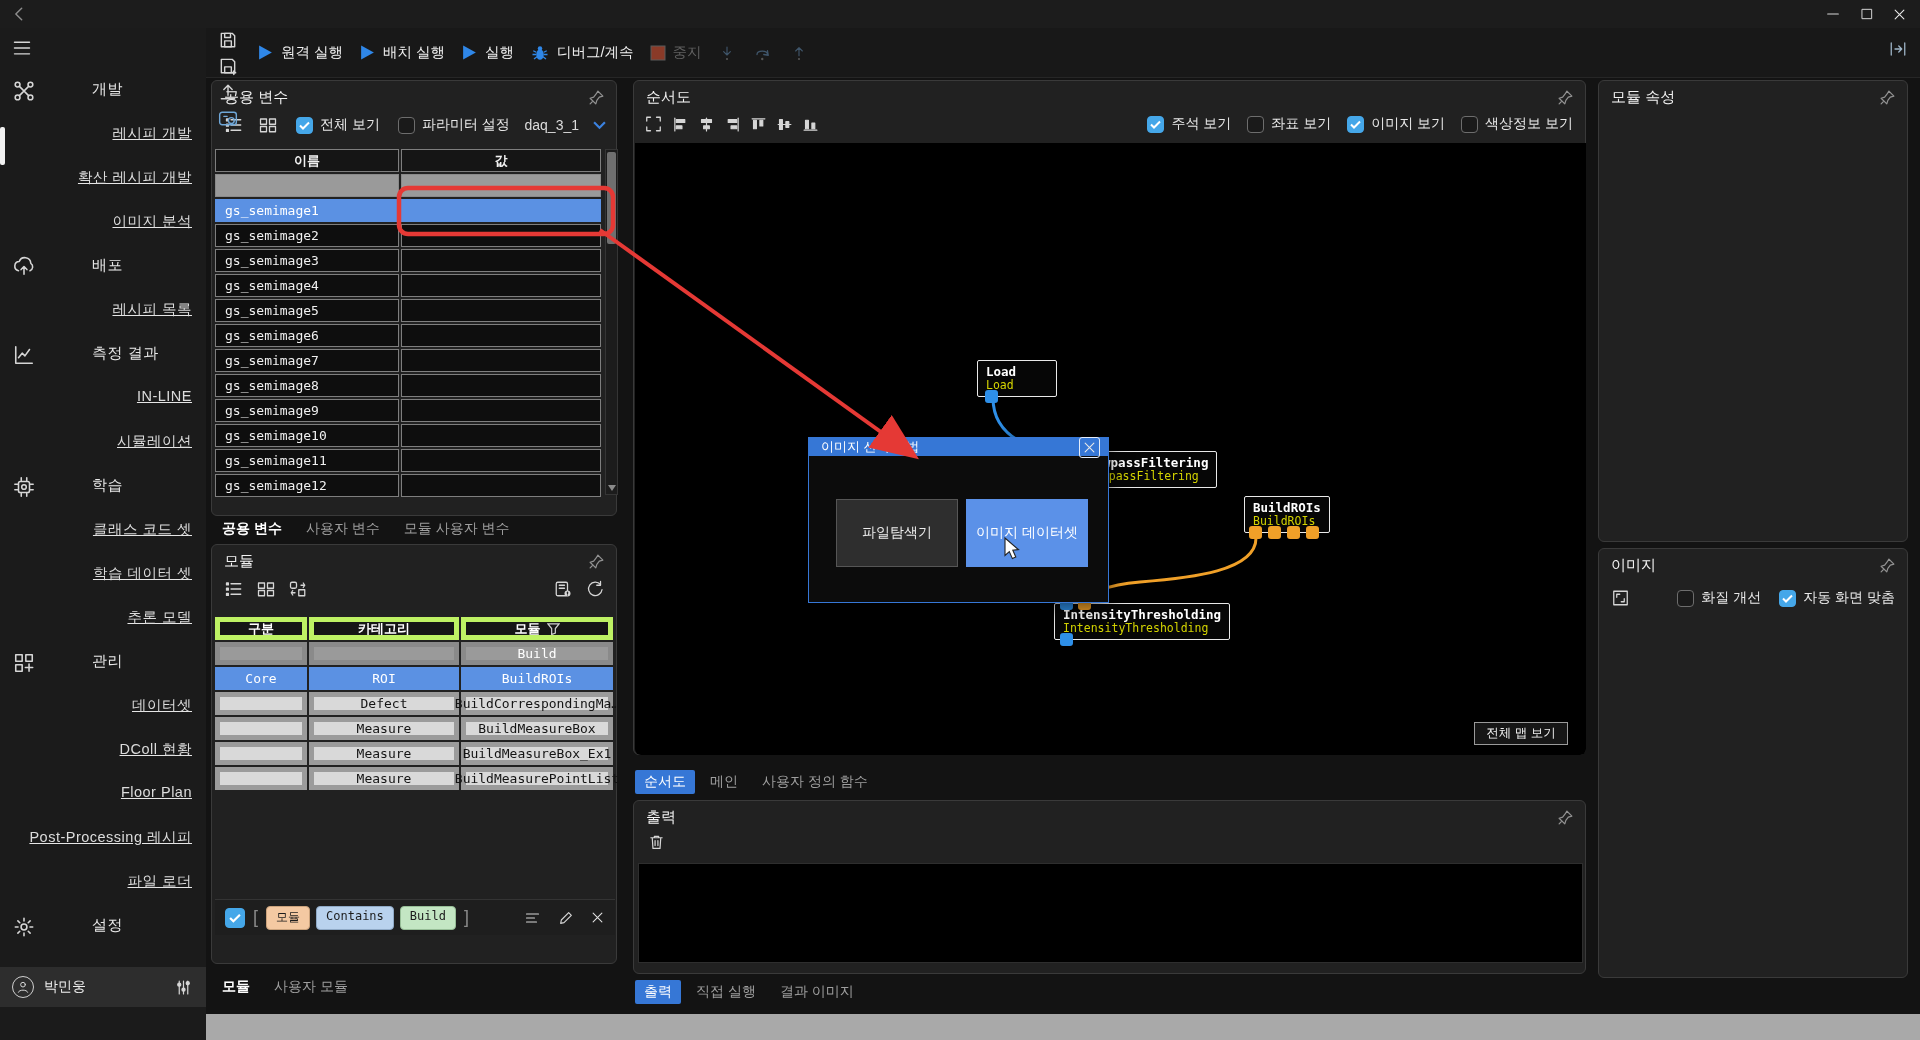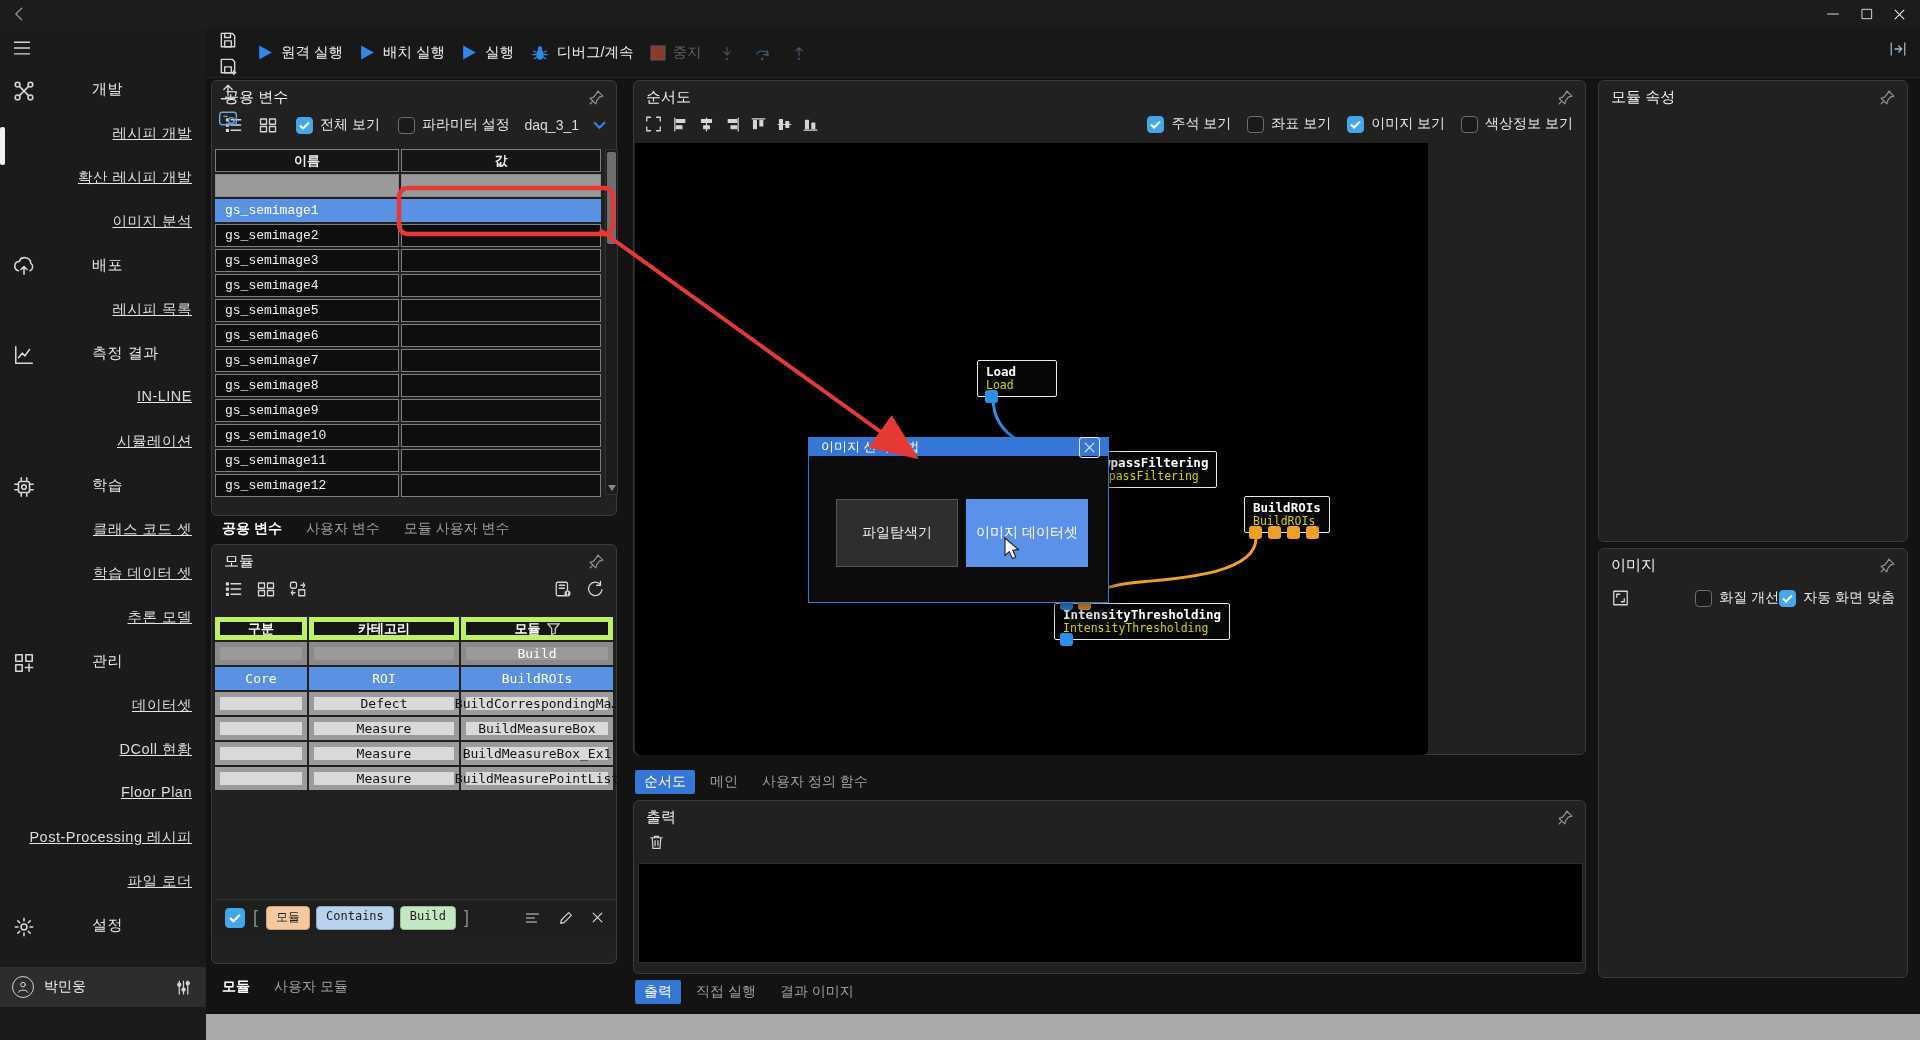--- a/index.html
+++ b/index.html
@@ -47,21 +47,21 @@
   .cb svg { display:none; }
   .cb.on svg { display:block; }
   .cb-row { display:flex; align-items:center; gap:7px; font-size:14px; color:#e8e8e8; }
 
   
   #var-controls { display:flex; align-items:center; margin:9px 10px 0 12px; gap:8px; }
   #var-dd { display:flex; align-items:center; gap:14px; margin-left:auto; font-size:14px; color:#dcdcdc; }
   .mono { font-family:"DejaVu Sans Mono","Liberation Mono",monospace; }
   #var-table { position:absolute; left:3px; top:68px; width:388px; }
   .vrow { display:grid; grid-template-columns:184px 200px; gap:2px; margin-bottom:2px; }
-  .vcell { height:23px; border:1px solid #7e7e7e; background:#0e0e0e; font-size:13px; color:#f0f0f0; display:flex; align-items:center; padding-left:9px;font-family:Liberation Mono, monospace; }
+  .vcell { height:23px; border:1px solid #7e7e7e; background:#0e0e0e; font-size:13px; color:#f0f0f0; display:flex; align-items:center; padding-left:9px; }
   .vrow.header .vcell { background:#151515; justify-content:center; padding-left:0; font-weight:bold; font-family:"Liberation Sans",sans-serif; }
   .vrow.gray .vcell { background:#9a9a9a; border-color:#8a8a8a; }
   .vrow.sel .vcell { background:#5b91e3; border-color:#5b91e3; color:#fff; }
   #var-scroll { position:absolute; left:393px; top:68px; width:13px; height:346px; background:#1c1c1c; border:1px solid #353535; }
   #var-thumb { position:absolute; left:1px; top:2px; width:9px; height:92px; background:#6f6f6f; border-radius:2px; }
   #var-scroll .tri { position:absolute; left:2px; bottom:3px; width:0; height:0; border-left:4px solid transparent; border-right:4px solid transparent; border-top:6px solid #8a8a8a; }
 
   .tabsrow { position:absolute; display:flex; gap:6px; font-size:14px; z-index:2; }
   .tab { padding:3px 9px; color:#9f9f9f; white-space:nowrap; }
   .tab.sel-plain { color:#ffffff; font-weight:bold; }
@@ -81,33 +81,33 @@
   .bracket { color:#8a8a8a; font-size:18px; }
   .pill { font-size:12px; padding:2.5px 9px; border-radius:4px; font-family:"DejaVu Sans Mono",monospace; color:#1c1c1c; }
   .pill.peach { background:#f4c9a2; border:1px solid #caa27c; }
   .pill.blue { background:#b9d2ee; border:1px solid #8fa9c6; }
   .pill.green { background:#c3e6c3; border:1px solid #96bd96; }
   .fb-icons { margin-left:auto; display:flex; gap:16px; align-items:center; }
 
   
   #flow-toolbar { display:flex; align-items:center; margin:8px 12px 0 10px; gap:9px; }
   #flow-toggles { margin-left:auto; display:flex; gap:16px; }
-  #canvas { position:absolute; left:1px; top:62px; width:793px; height:612px; background:#000; overflow:hidden; border-radius:0 0 6px 6px; }
+  #canvas { position:absolute; left:1px; top:62px; width:951px; height:612px; background:#000; overflow:hidden; border-radius:0 0 6px 6px; }
   .node { position:absolute; background:#060606; border:1px solid #e9e9e9; border-radius:2px; padding:4px 8px; z-index:10; }
   .node .ntitle { font-family:"DejaVu Sans Mono",monospace; font-size:12.5px; font-weight:bold; color:#fff; line-height:14px; white-space:nowrap; }
   .node .nsub { font-family:"DejaVu Sans Mono",monospace; font-size:11.5px; color:#d4d400; line-height:13px; white-space:nowrap; }
   .port { position:absolute; width:13px; height:13px; border-radius:3px; z-index:11; }
   #map-btn { position:absolute; left:839px; top:579px; width:94px; height:23px; background:#161616; border:1px solid #9a9a9a; color:#f0f0f0; font-size:12.5px; display:flex; align-items:center; justify-content:center; z-index:12; }
 
   
   #out-console { position:absolute; left:4px; top:62px; width:945px; height:100px; background:#000; border:1px solid #2e2e2e; }
   #trash-btn { margin:6px 0 0 14px; }
 
   
-  #img-controls { display:flex; align-items:flex-end; margin:14px 12px 0 12px; }
+  #img-controls { display:flex; align-items:flex-end; margin:14px 12px 0 12px; gap:18px; }
   #img-controls .grow { flex:1; }
 
   
   #dialog { position:absolute; left:808px; top:437px; width:301px; height:166px; background:#0c0c0c; border:1px solid #3677d6; z-index:60; box-shadow:0 4px 18px rgba(0,0,0,.6); }
   #dialog-title { height:18px; background:#3677d6; display:flex; align-items:center; justify-content:space-between; padding:0 8px 0 12px; font-size:13px; color:#fff; }
   #dialog-close { width:21px; height:21px; border:1.6px solid #e3ecfa; border-radius:3px; display:flex; align-items:center; justify-content:center; color:#fff; font-size:13px; }
   .dlg-btn { position:absolute; top:61px; width:122px; height:68px; display:flex; align-items:center; justify-content:center; font-size:14px; }
   #dlg-btn-0 { left:27px; background:#2e2e2e; border:1px solid #565656; color:#ececec; }
   #dlg-btn-1 { left:157px; background:#5b91e8; color:#fff; }
 

